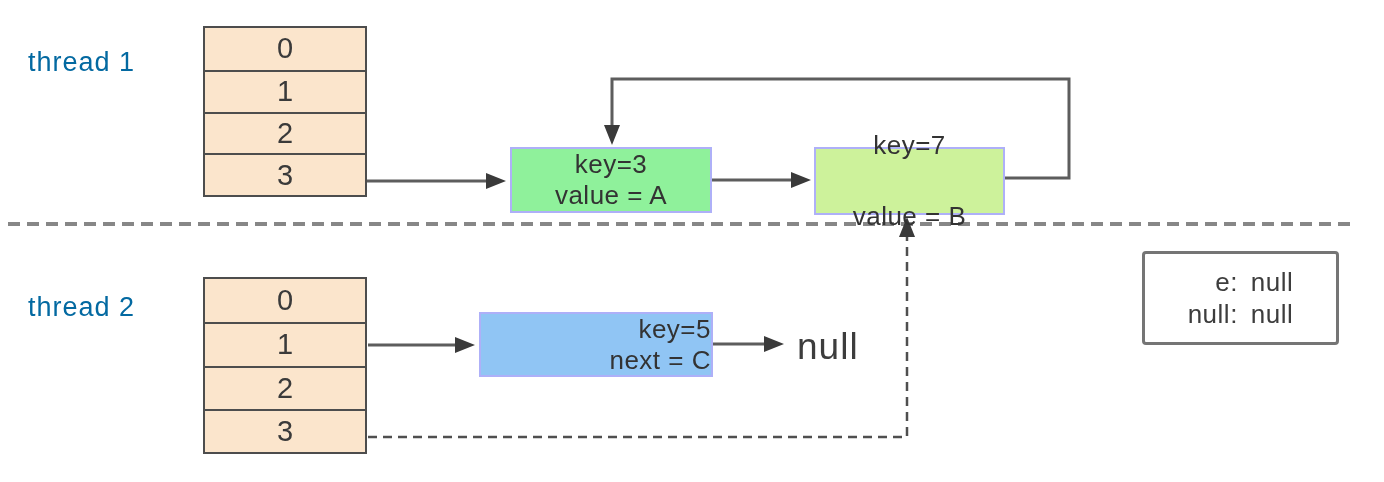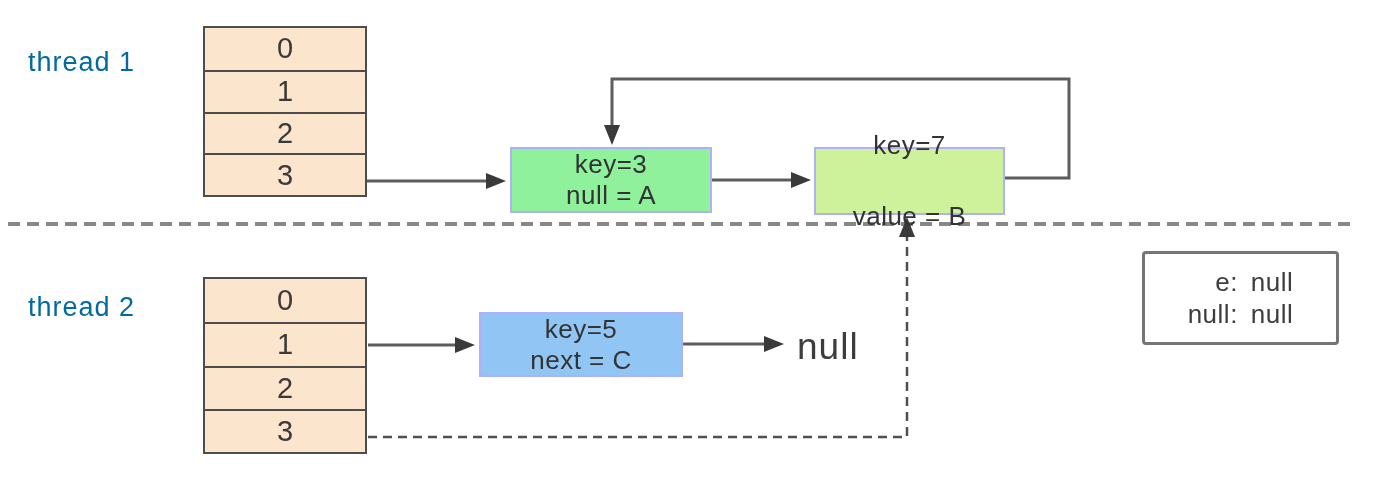--- a/index.html
+++ b/index.html
@@ -114,38 +114,38 @@
 
   <div class="array t1" style="left:203px;top:26px">
     <div class="cell">0</div>
     <div class="cell">1</div>
     <div class="cell">2</div>
     <div class="cell">3</div>
   </div>
 
   <div class="node" style="left: 510px; top: 147px; width: 202px; height: 66px; background: rgb(143, 241, 155);">
     <div>key=3</div>
-    <div>null = A</div>
+    <div>value = A</div>
   </div>
 
   <div class="node" style="left: 814px; top: 147px; width: 191px; height: 68px; background: rgb(205, 242, 155); gap: 40px;">
     <div>key=7</div>
     <div>value = B</div>
   </div>
 
   <span class="tlabel" style="left:28px;top:292px">thread 2</span>
 
   <div class="array t2" style="left:203px;top:277px">
     <div class="cell">0</div>
     <div class="cell">1</div>
     <div class="cell">2</div>
     <div class="cell">3</div>
   </div>
 
-  <div class="node" style="left: 479px; top: 312px; width: 204px; height: 65px; background: rgb(144, 197, 244);">
+  <div class="node" style="left: 479px; top: 312px; width: 234px; height: 65px; background: rgb(144, 197, 244); align-items: flex-end;">
     <div>key=5</div>
     <div>next = C</div>
   </div>
 
   <span class="nulltext" style="left:797px;top:326px">null</span>
 
   <div class="entry">
     <span class="el">e:</span>
     <span class="ev">null</span>
     <span class="el">null:</span>

